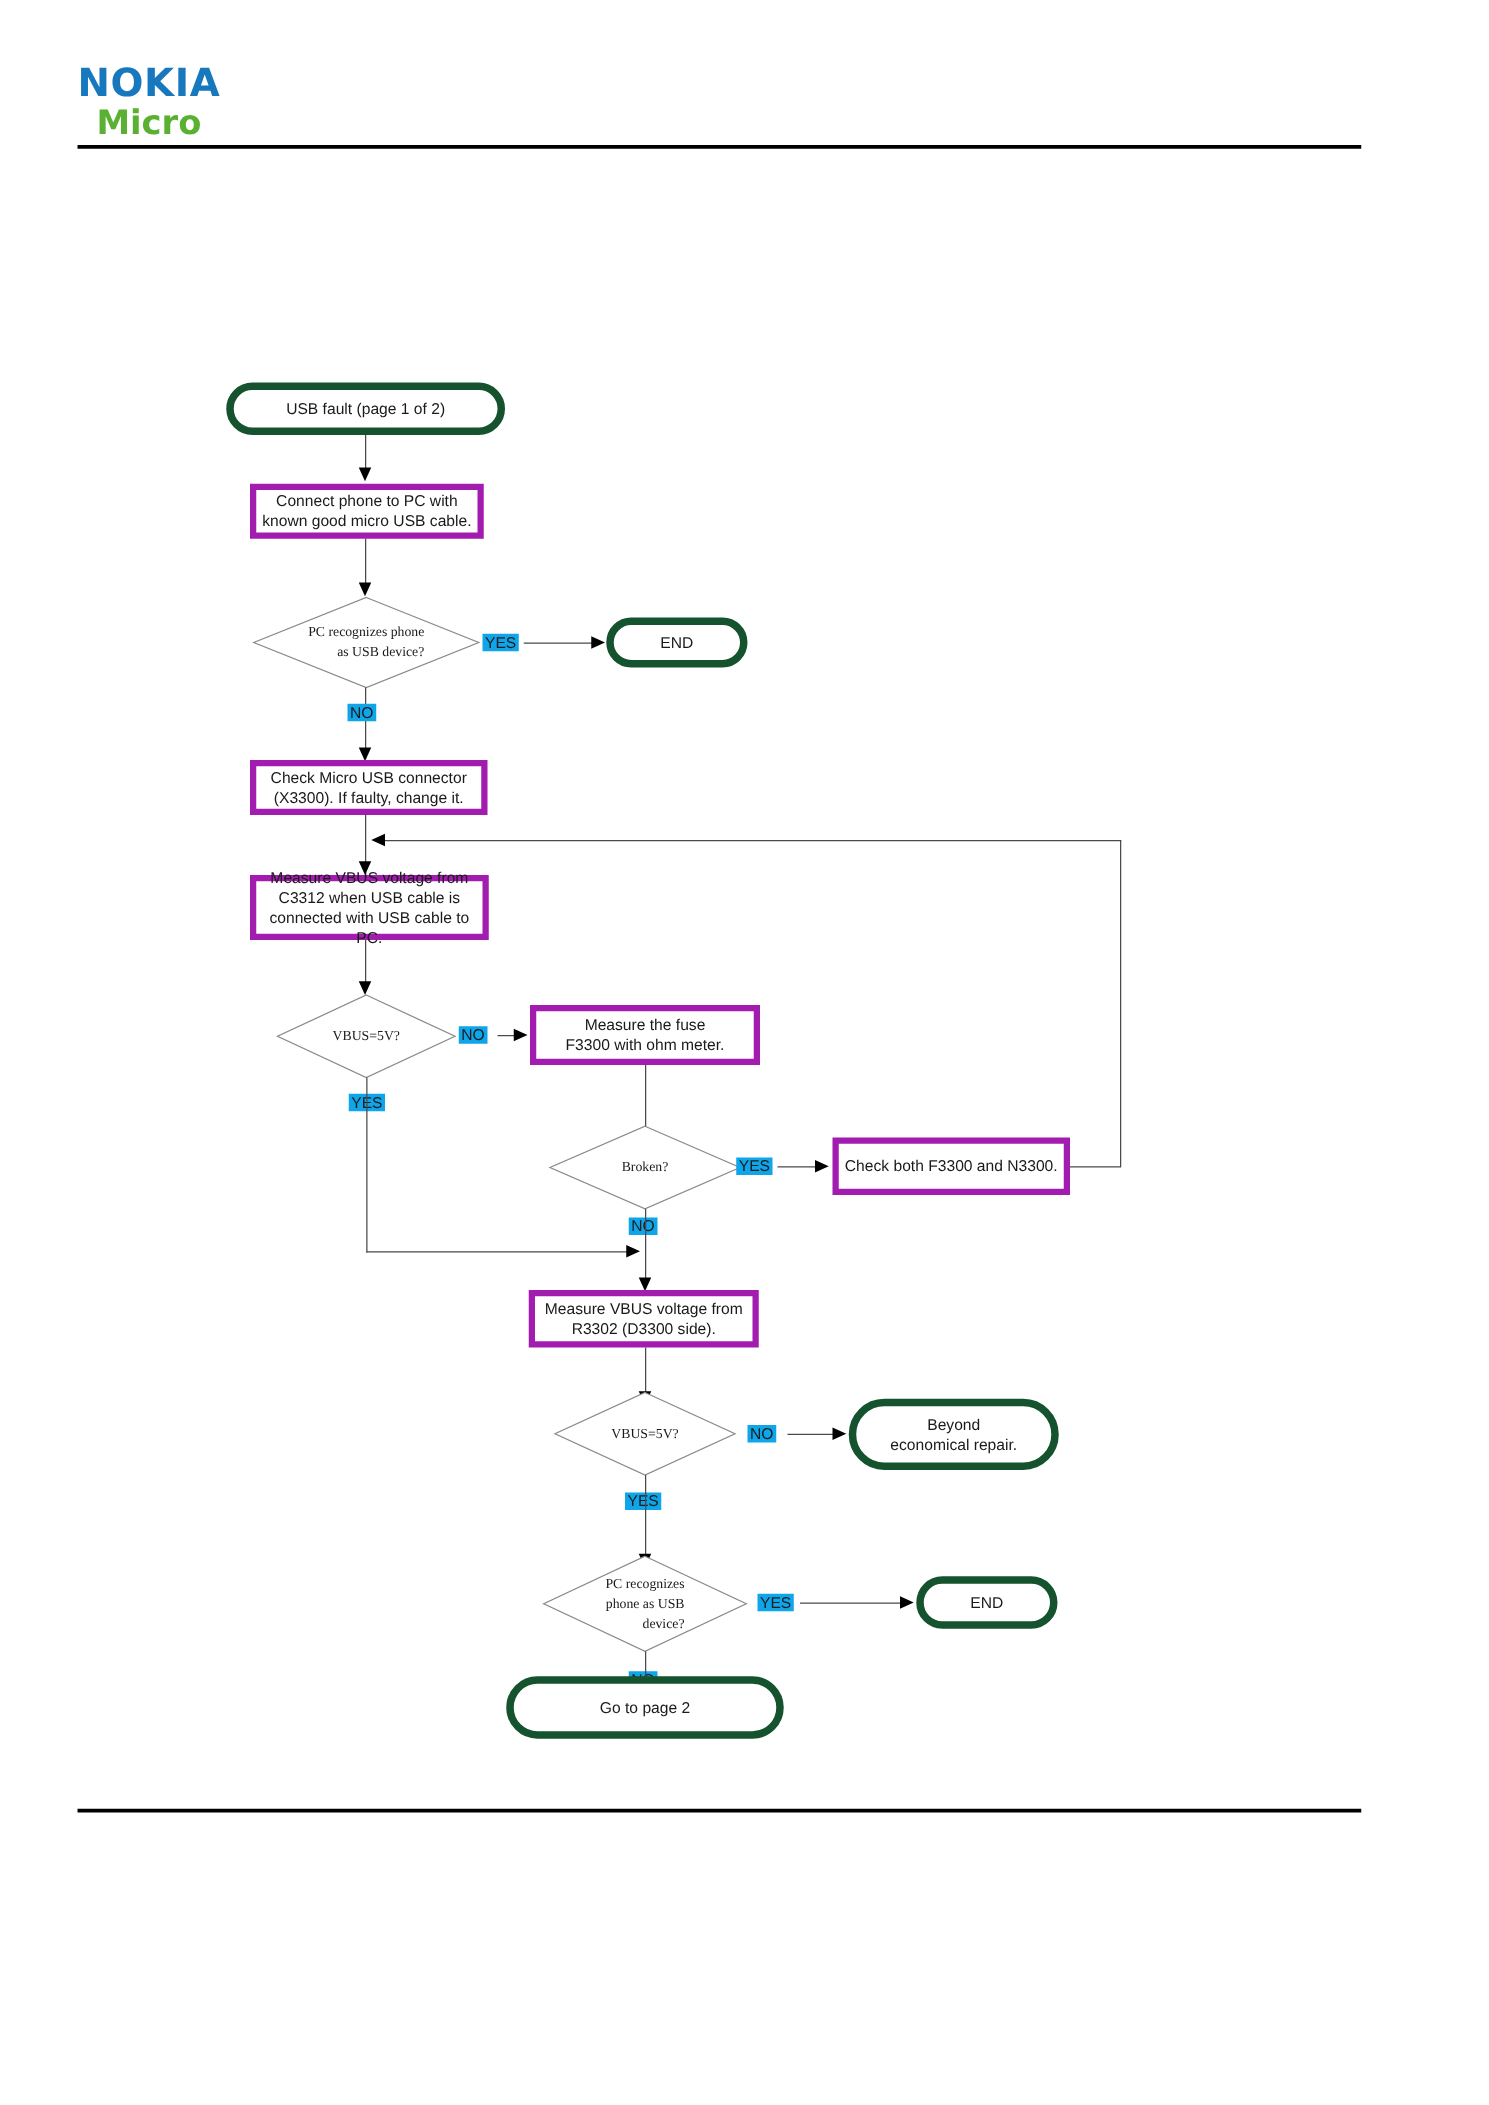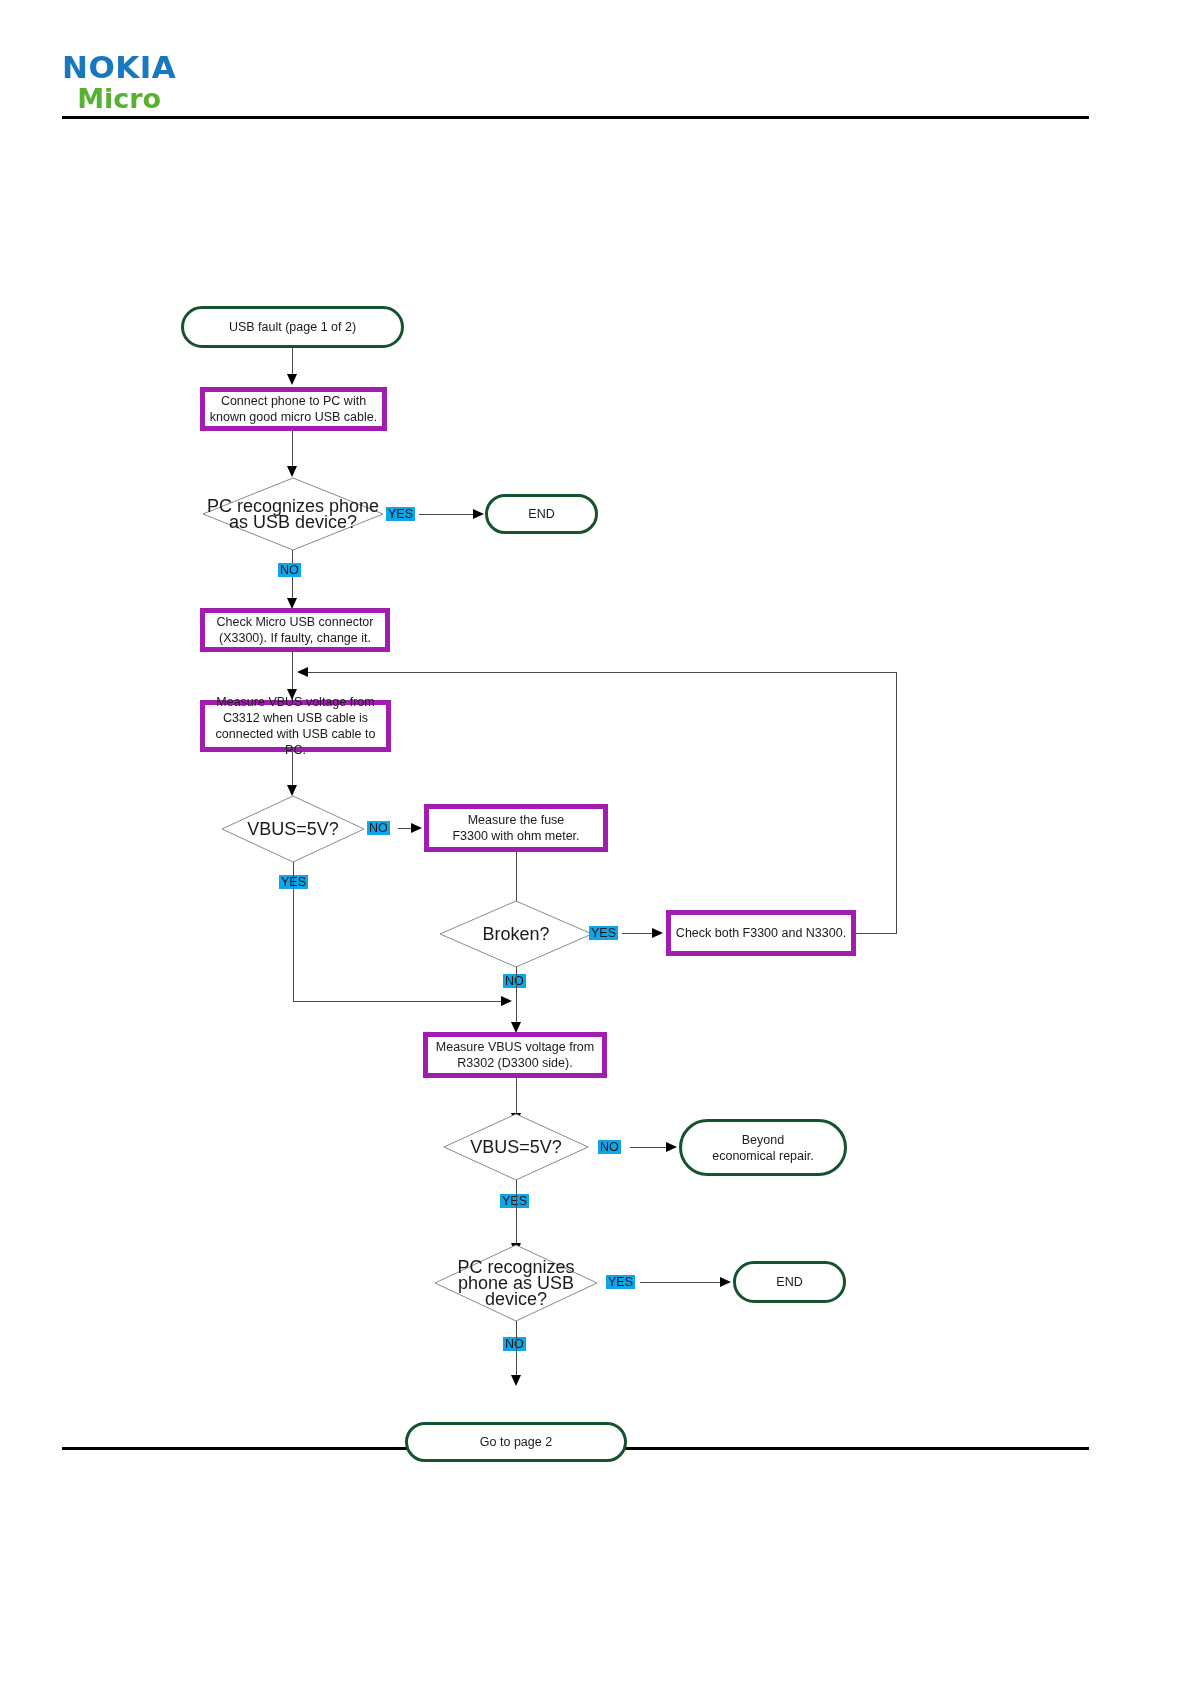--- a/index.html
+++ b/index.html
@@ -74,43 +74,44 @@
     text-align: center;
     font-size: 12.5px;
     line-height: 16px;
     background: #ffffff;
     white-space: pre-line;
   }
   .process {
     border: 5px solid #a21caf;
   }
   .terminal {
-    border: 3px solid #14532d;
+    border: 6px solid #14532d;
     border-radius: 40px;
   }
   .diamond-wrap {
     position: absolute;
   }
   .diamond-wrap svg {
     position: absolute;
     left: 0; top: 0;
     overflow: visible;
   }
   .diamond-label {
     position: absolute;
     left: 0; top: 0;
     width: 100%;
     height: 100%;
     display: flex;
     align-items: center;
     justify-content: center;
-    text-align: center;
-    font-size: 18px;
+    text-align: right;
+    font-size: 11px;
     line-height: 16px;
     white-space: pre-line;
+    font-family: Liberation Serif, serif;
   }
 
   
   .ln {
     position: absolute;
     background: #4a4a4a;
   }
   .lnv { width: 1px; }
   .lnh { height: 1px; }
 
@@ -273,13 +274,13 @@
 </div>
 
 <div class="edge-label" style="left:606px; top:1275px;">YES</div>
 <div class="ln lnh" style="left:640px; top:1282px; width:83px;"></div>
 <div class="arrow arrow-right" style="left:720px; top:1277px;"></div>
 <div class="node terminal" style="left:733px; top:1261px; width:113px; height:42px;">END</div>
 
 <div class="edge-label" style="left:503px; top:1337px;">NO</div>
 <div class="ln lnv" style="left:516px; top:1321px; height:59px;"></div>
 <div class="arrow arrow-down" style="left:511px; top:1375px;"></div>
-<div class="node terminal" style="left:405px; top:1422px; width:222px; height:40px;">Go to page 2</div>
+<div class="node terminal" style="left:405px; top:1341px; width:222px; height:50px;">Go to page 2</div>
 
 </body></html>

